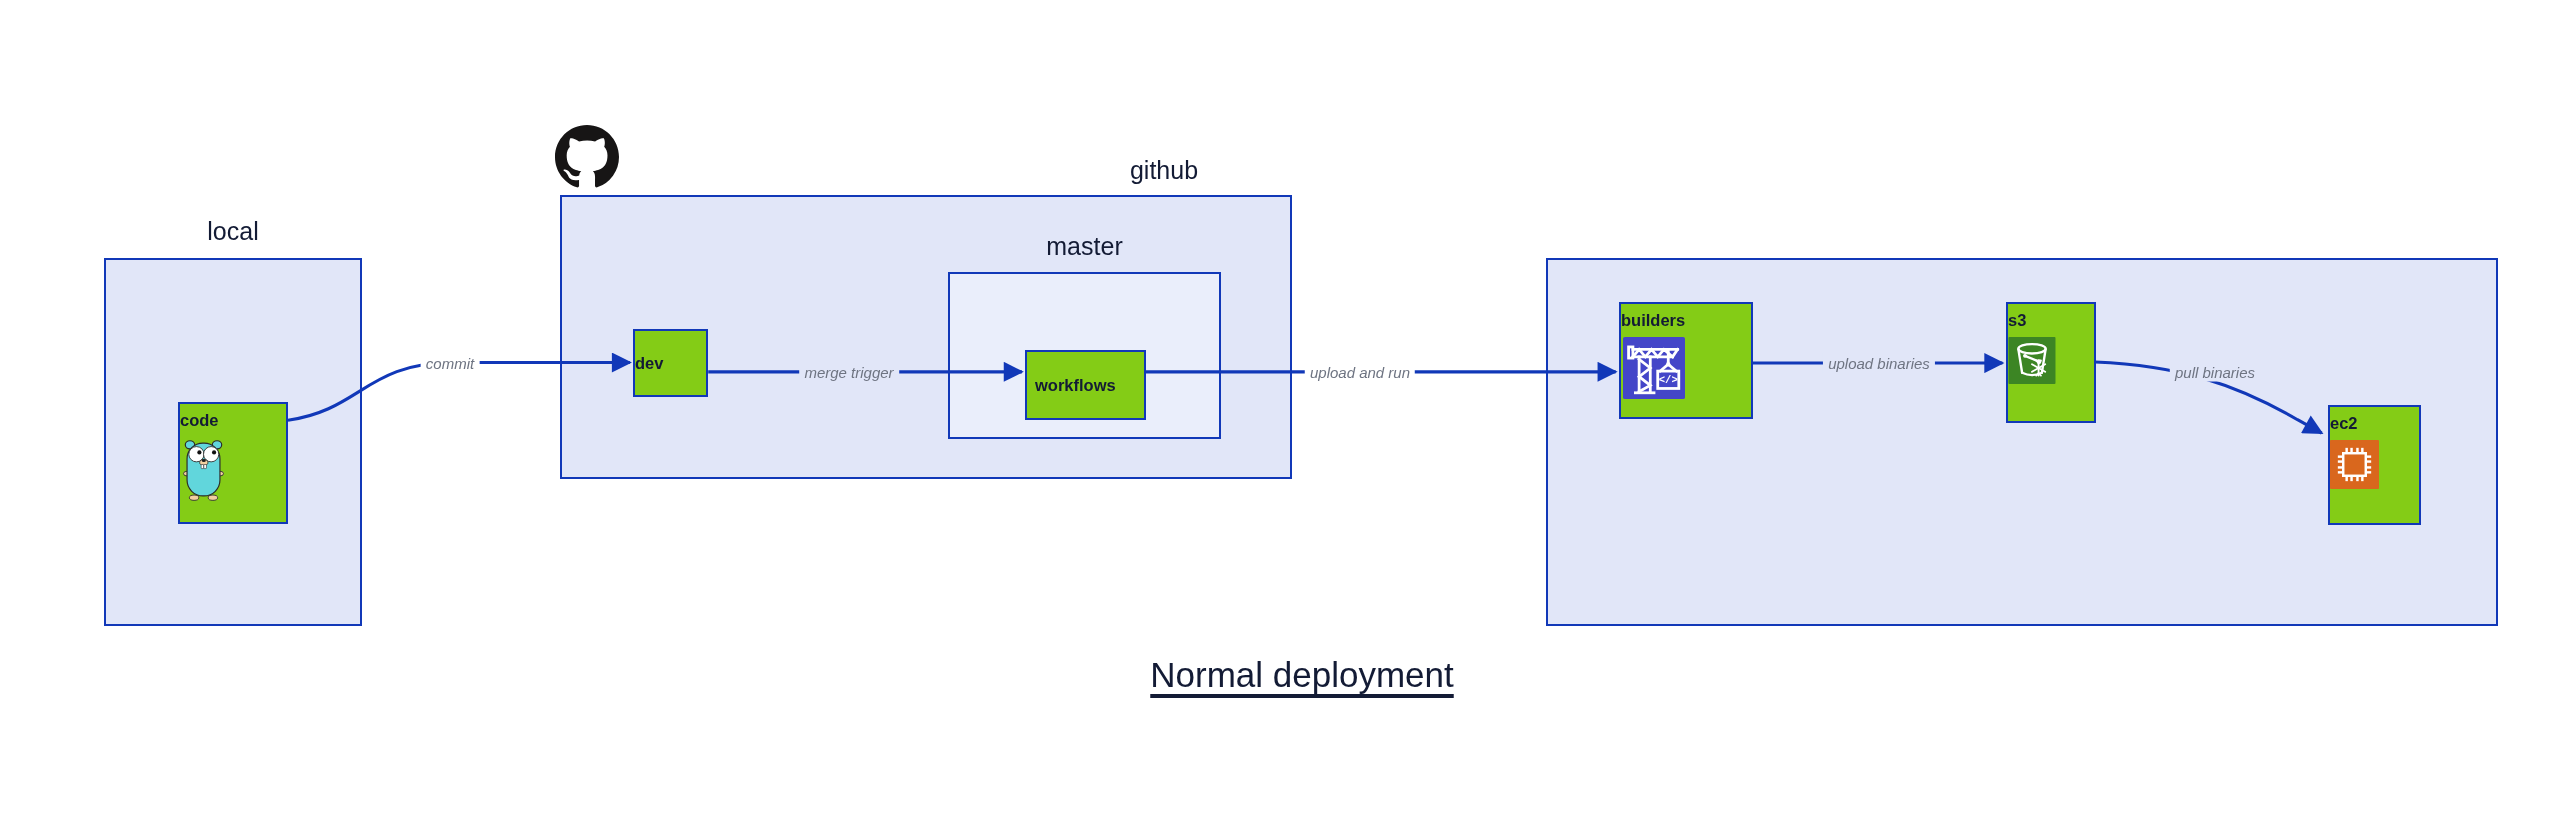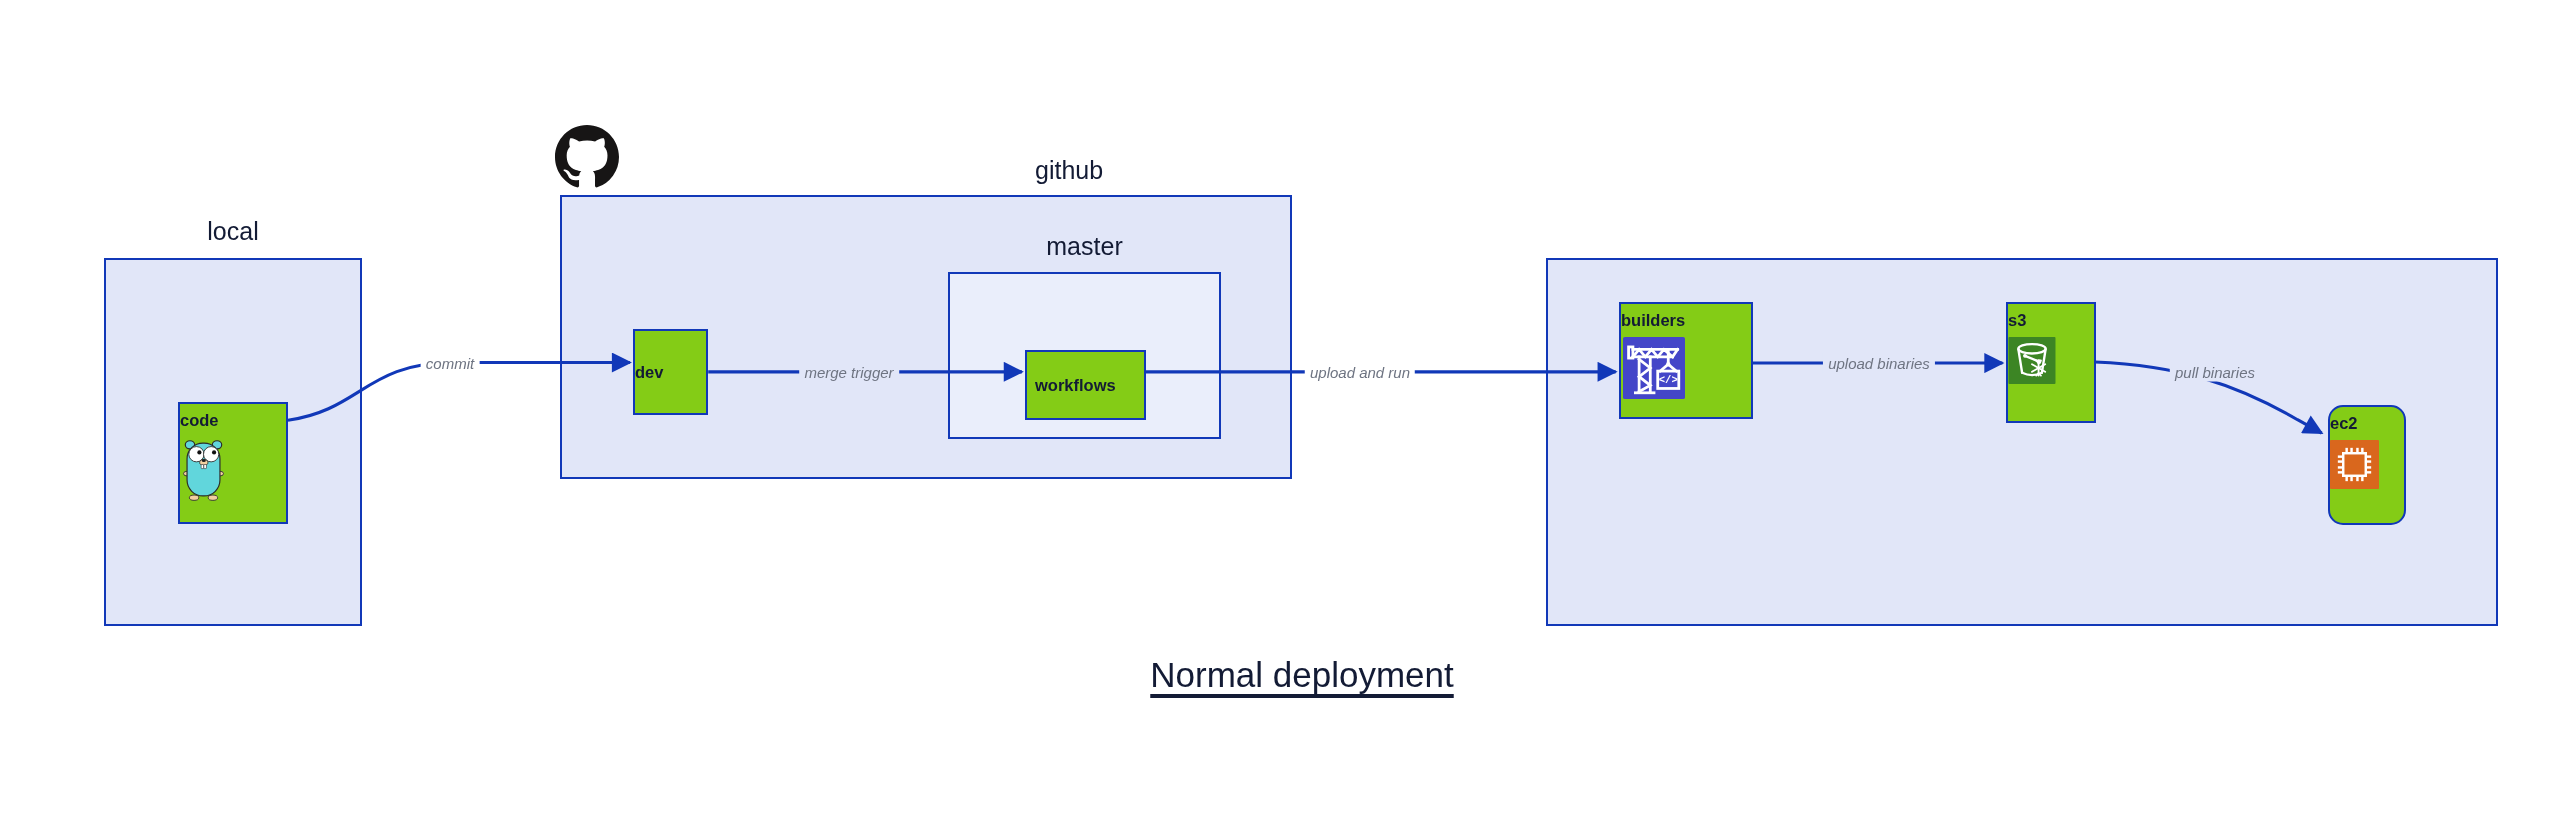--- a/index.html
+++ b/index.html
@@ -5,21 +5,21 @@
   html,body{margin:0;padding:0;background:#ffffff;}
   .canvas{
     position:relative;width:2604px;height:824px;background:#ffffff;overflow:hidden;
     font-family:"Liberation Sans",sans-serif;color:#131b35;
   }
   
   .container-box{position:absolute;background:#e1e6f8;border:2.6px solid #1138b8;box-sizing:border-box;z-index:1;}
   .container-box.master{background:#eaeefb;z-index:2;}
   .container-label{position:absolute;font-size:25px;color:#131b35;z-index:2;line-height:31px;}
   .container-label.center{text-align:center;}
-  .container-label.right{text-align:left;}
+  .container-label.right{text-align:center;}
   
   .node{position:absolute;background:#84cc16;border:2.6px solid #1138b8;box-sizing:border-box;z-index:3;
         display:flex;flex-direction:column;align-items:flex-start;}
   .node.centered{justify-content:center;}
   .node-label{font-weight:bold;font-size:16.5px;color:#131b35;margin-top:7.2px;}
   .node.centered .node-label{margin-top:0;}
   .node-icon{margin-top:7.2px;}
   
   .edges{position:absolute;left:0;top:0;z-index:4;pointer-events:none;}
   
@@ -62,21 +62,21 @@
       <rect x="40.6" y="46.5" width="4.4" height="7" rx="1" fill="#ffffff" stroke="#2b2b2b" stroke-width="1"></rect>
     </svg>
   </div>
 
   <svg class="floating-icon" style="left:555px;top:125px;" width="64" height="64" viewBox="0 0 16 16">
     <path fill="#171515" fill-rule="evenodd" d="M8 0C3.58 0 0 3.58 0 8c0 3.54 2.29 6.53 5.47 7.59.4.07.55-.17.55-.38 0-.19-.01-.82-.01-1.49-2.01.37-2.53-.49-2.69-.94-.09-.23-.48-.94-.82-1.13-.28-.15-.68-.52-.01-.53.63-.01 1.08.58 1.23.82.72 1.21 1.87.87 2.33.66.07-.52.28-.87.51-1.07-1.78-.2-3.64-.89-3.64-3.95 0-.87.31-1.59.82-2.15-.08-.2-.36-1.02.08-2.12 0 0 .67-.21 2.2.82.64-.18 1.32-.27 2-.27.68 0 1.36.09 2 .27 1.53-1.04 2.2-.82 2.2-.82.44 1.1.16 1.92.08 2.12.51.56.82 1.27.82 2.15 0 3.07-1.87 3.75-3.65 3.95.29.25.54.73.54 1.48 0 1.07-.01 1.93-.01 2.2 0 .21.15.46.55.38A8.012 8.012 0 0 0 16 8c0-4.42-3.58-8-8-8z"></path>
   </svg>
   <div class="container-label right" style="left:1035px;top:155px;width:258px;">github</div>
   <div class="container-box" style="left:560px;top:195px;width:732px;height:284px;"></div>
 
-  <div class="node centered" style="left:633px;top:329px;width:75px;height:86px;">
+  <div class="node centered" style="left:633px;top:329px;width:75px;height:68px;">
     <div class="node-label">dev</div>
   </div>
 
   <div class="container-label center" style="left:948px;top:231px;width:273px;">master</div>
   <div class="container-box master" style="left:948px;top:272px;width:273px;height:167px;"></div>
 
   <div class="node centered" style="left:1025px;top:350px;width:121px;height:70px;padding-left:8px;">
     <div class="node-label">workflows</div>
   </div>
 
@@ -121,21 +121,21 @@
       <g stroke="#ffffff" stroke-width="4" fill="none" stroke-linecap="round">
         <line x1="64" y1="50" x2="64" y2="82"></line>
         <line x1="50" y1="58" x2="78" y2="74"></line>
         <line x1="50" y1="74" x2="78" y2="58"></line>
         <polyline points="59,50 64,55 69,50"></polyline>
         <polyline points="59,82 64,77 69,82"></polyline>
       </g>
     </svg>
   </div>
 
-  <div class="node" style="left:2328px;top:405px;width:78px;height:120px;border-radius:15px;">
+  <div class="node" style="left:2328px;top:405px;width:93px;height:120px;">
     <div class="node-label">ec2</div>
     <svg class="node-icon" width="49" height="49" viewBox="0 0 100 100">
       <rect x="0" y="0" width="100" height="100" rx="2" fill="#d9671d"></rect>
       <g stroke="#ffffff" stroke-width="5" fill="none">
         <rect x="27" y="27" width="46" height="46"></rect>
         <line x1="34" y1="16" x2="34" y2="27"></line>
           <line x1="44" y1="16" x2="44" y2="27"></line>
         <line x1="56" y1="16" x2="56" y2="27"></line>
           <line x1="66" y1="16" x2="66" y2="27"></line>
         <line x1="34" y1="73" x2="34" y2="84"></line>

